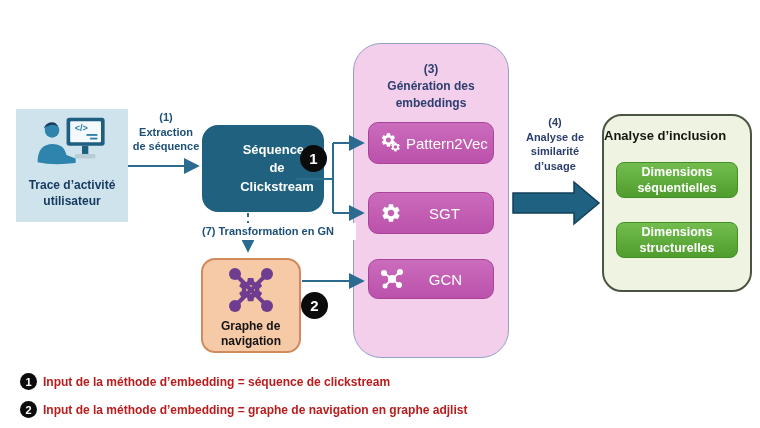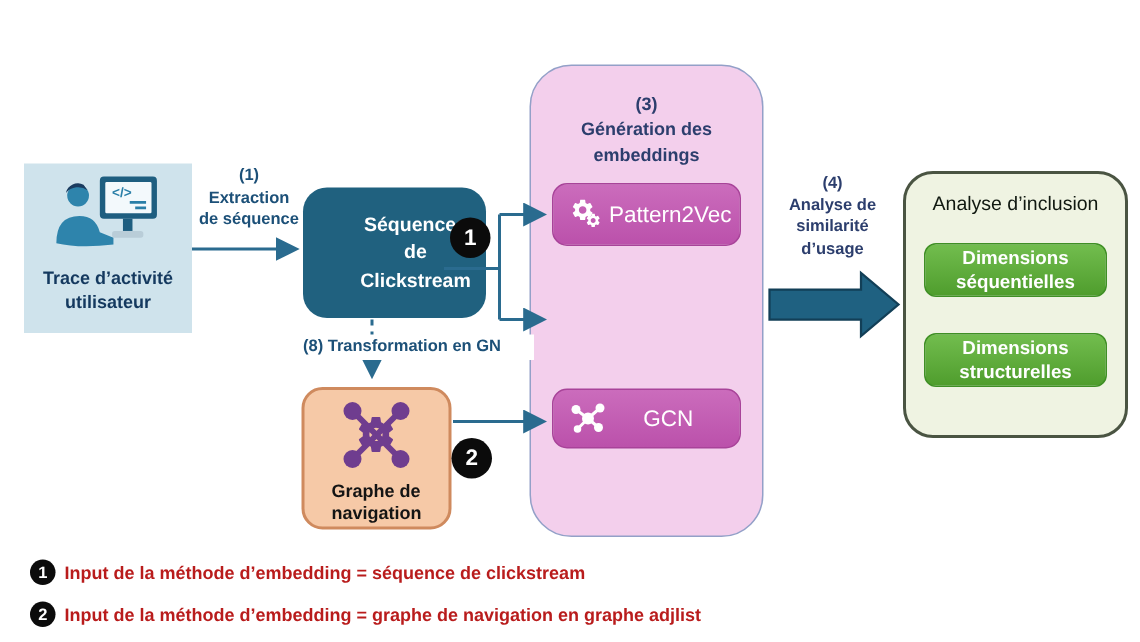--- a/index.html
+++ b/index.html
@@ -43,21 +43,21 @@
   .method-btn{position:absolute;left:14px;width:126px;height:42px;border-radius:10px;
               background:linear-gradient(180deg,#cb6cbc,#bb51ab);border:1px solid #a84399;box-sizing:border-box;
               display:flex;align-items:center;}
   .method-btn .micon{margin-left:11px;display:flex;align-items:center;}
   .method-label{flex:1;text-align:center;color:#fff;font-weight:normal;font-size:15px;padding-right:6px;}
   .m1{top:78px;} .m2{top:148px;} .m3{top:215px;height:40px;}
 
   
   .green-panel{left:602px;top:114px;width:150px;height:178px;background:#eff3e2;border:2px solid #4a5442;
                border-radius:20px;box-sizing:border-box;z-index:2;}
-  .green-title{position:absolute;left:0;top:12px;width:100%;text-align:center;font-size:13px;font-weight:normal;color:#101810;}
+  .green-title{position:absolute;left:0;top:12px;width:100%;font-size:13px;font-weight:bold;color:#101810;}
   .dim-btn{position:absolute;left:12px;width:122px;height:36px;border-radius:8px;
            background:linear-gradient(180deg,#72bd4e,#4f9d2d);border:1px solid #3f8f25;box-sizing:border-box;
            display:flex;align-items:center;justify-content:center;}
   .dim-label{color:#fff;font-weight:bold;font-size:12.5px;text-align:center;line-height:1.3;}
   .d1{top:46px;} .d2{top:106px;}
 
   
   .overlay{left:0;top:0;z-index:5;pointer-events:none;}
 
   
@@ -102,21 +102,21 @@
 de séquence</div>
 
   <div class="abs click-box">
     <span class="click-label pre">Séquences
 de
 Clickstream</span>
   </div>
 
   <div class="abs flow-badge badge1">1</div>
 
-  <div class="abs step-label step2">(8) Transformation en GN</div>
+  <div class="abs step-label step2">(7) Transformation en GN</div>
 
   <div class="abs graphe-box">
     <span style="margin-top:5px;">
       <svg width="54" height="50" viewBox="0 0 54 50">
         <g stroke="#6f3d8f" stroke-width="4">
           <line x1="27" y1="25" x2="11" y2="9"></line>
             <line x1="27" y1="25" x2="43" y2="9"></line>
           <line x1="27" y1="25" x2="11" y2="41"></line>
             <line x1="27" y1="25" x2="43" y2="41"></line>
         </g>
@@ -143,20 +143,28 @@
     <div class="method-btn m1">
       <span class="micon">
         <svg width="26" height="24" viewBox="0 0 34 30" fill="#fff">
           <use href="#gearp" transform="scale(0.92)"></use>
           <use href="#gearp" transform="translate(13,13) scale(0.6)"></use>
         </svg>
       </span>
       <span class="method-label">Pattern2Vec</span>
     </div>
 
+    <div class="method-btn m2">
+      <span class="micon">
+        <svg width="22" height="22" viewBox="0 0 24 24" fill="#fff">
+            <use href="#gearp"></use>
+          </svg>
+      </span>
+      <span class="method-label">SGT</span>
+    </div>
 
     <div class="method-btn m3">
       <span class="micon">
         <svg width="24" height="22" viewBox="0 0 24 22">
           <g stroke="#fff" stroke-width="2">
             <line x1="12" y1="11" x2="4" y2="5"></line>
               <line x1="12" y1="11" x2="20" y2="4"></line>
             <line x1="12" y1="11" x2="19" y2="17"></line>
               <line x1="12" y1="11" x2="5" y2="18"></line>
           </g>

